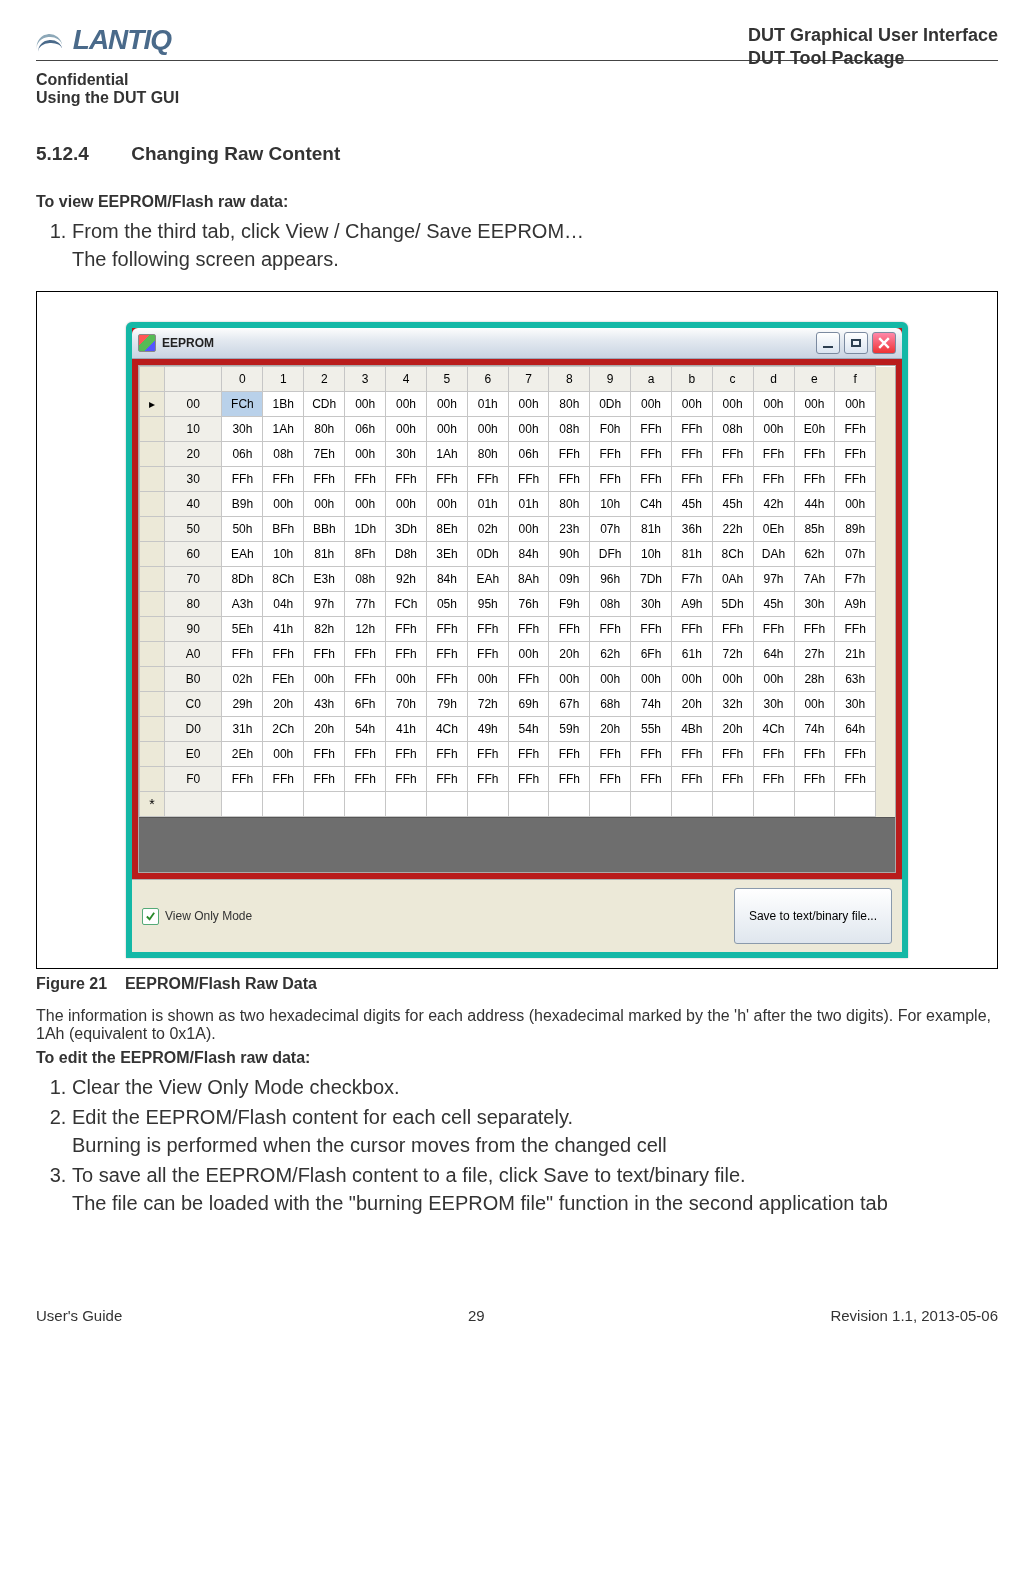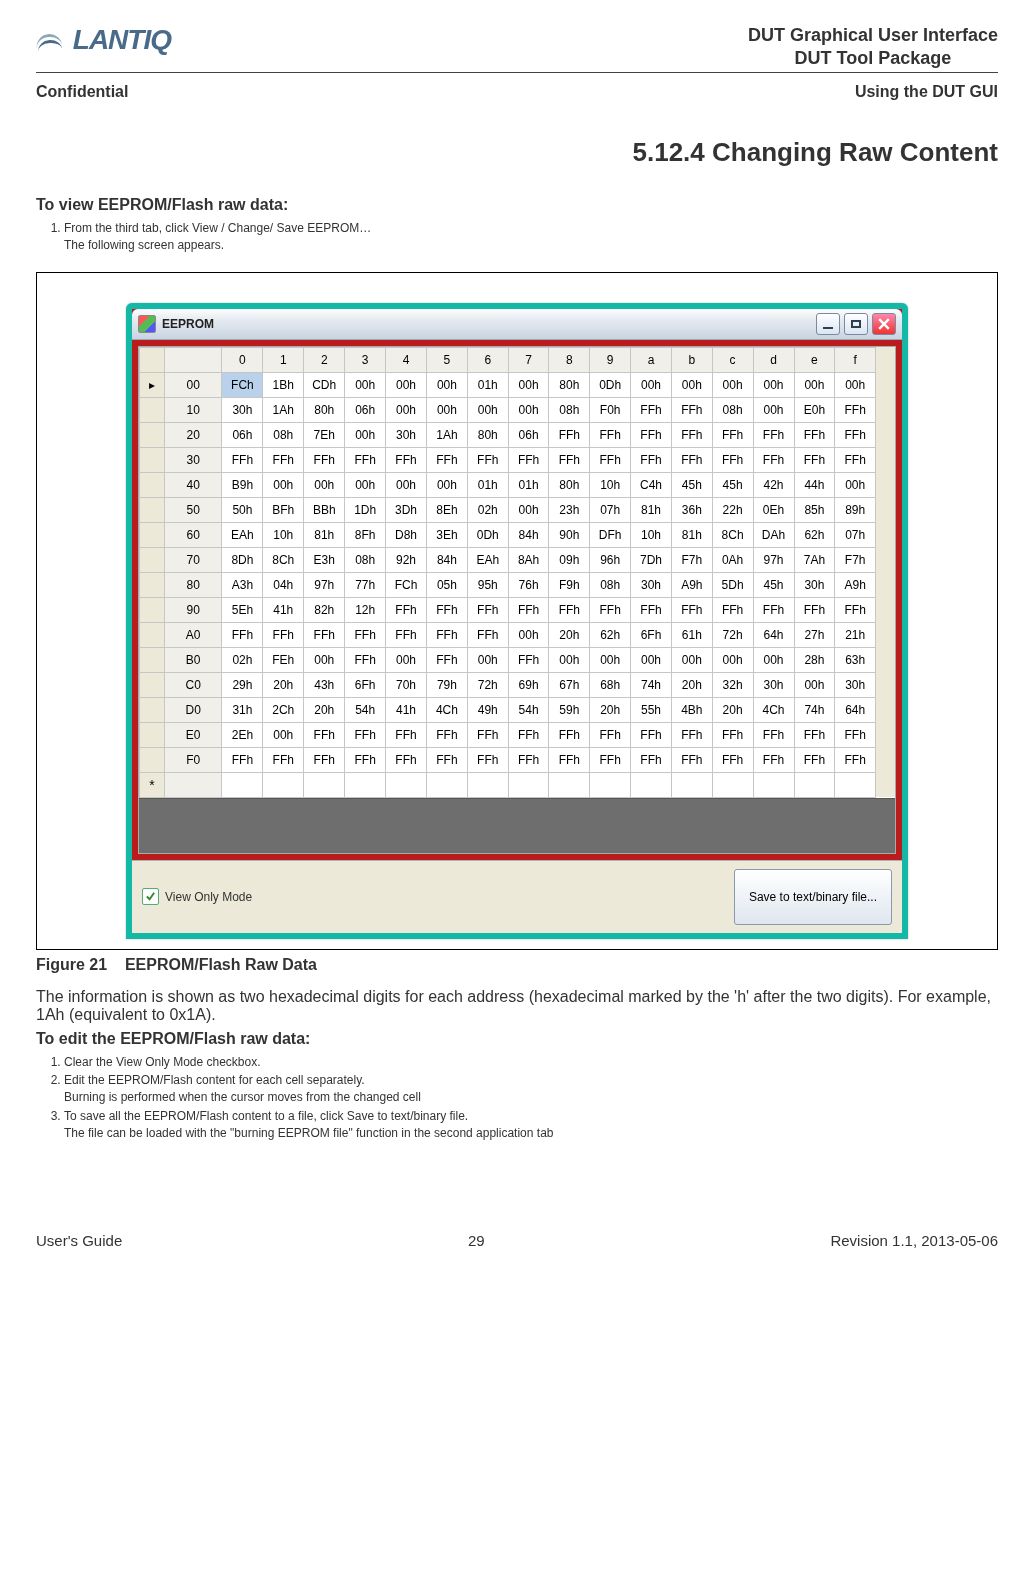--- a/index.html
+++ b/index.html
@@ -3,33 +3,33 @@
 <meta charset="utf-8">
 <style>
   body {
     font-family: Arial, Helvetica, sans-serif;
     font-size: 15px;
     margin: 0;
     padding: 24px 36px;
     background: #fff;
     color: #333;
   }
-  .page-header { position: relative; border-bottom: 1px solid #444; padding-bottom: 16px; }
+  .page-header { position: relative; border-bottom: 1px solid #444; padding-bottom: 4px; }
   .logo { font-size: 28px; font-style: italic; font-weight: bold; color: #4a6a8a; letter-spacing: -1px; display:inline-block;}
   .logo .swish { display:inline-block; width:30px; height:24px; position:relative; vertical-align:middle;}
   .logo .swish::before { content:""; position:absolute; left:0; top:4px; width:26px; height:14px; border-top:3px solid #8da8b8; border-radius:50% 50% 0 0 / 80% 80% 0 0; transform:rotate(-6deg);}
   .logo .swish::after { content:""; position:absolute; left:2px; top:10px; width:24px; height:10px; border-top:3px solid #4a6a8a; border-radius:50% 50% 0 0 / 80% 80% 0 0; transform:rotate(-4deg);}
-  .header-right { position:absolute; right:0; top:0; text-align:center; font-weight:bold; font-size:18px; line-height:1.25;}
-  .subheader { display:flex; justify-content:space-between; margin-top:10px; font-weight:bold; font-size:16px;}
-  .section-heading { font-weight:bold; font-size:26px; margin:36px 0 28px 0;text-align:right;}
+  .header-right { position:absolute; right:0; top:0; text-align:left; font-weight:bold; font-size:18px; line-height:1.25;}
+  .subheader { display:flex; justify-content:space-between; margin-top:10px; font-weight:bold; font-size:16px;flex-direction:column;}
+  .section-heading { font-weight:bold; font-size:19px; margin:36px 0 28px 0;}
   .section-heading .num { display:inline-block; width:90px;}
   .body-text { font-size:16px; margin:6px 0;}
   .bold-text { font-weight:bold;}
   ol.steps { margin:4px 0 0 0; padding-left:28px;}
-  ol.steps li { font-size:12px; margin:2px 0; line-height:1.4;}
+  ol.steps li { font-size:20px; margin:2px 8px; line-height:1.4;}
   .figure-frame { border:1px solid #000; padding:30px 30px 10px 30px; margin-top:18px;}
   .figure-caption { font-weight:bold; font-size:16px; margin:6px 0 14px 0;}
 
   .win { border:6px solid #14b8a6; border-radius:6px 6px 0 0; box-shadow:0 0 2px rgba(0,0,0,.3); width:100%; max-width:770px; margin:0 auto; background:#b91c1c; font-size:12px;}
   .titlebar { background:linear-gradient(180deg,#fdfdfd 0%,#e3e9f0 40%,#c9d4e2 100%); border-bottom:1px solid #9aa8b8; padding:4px 6px; display:flex; align-items:center; border-radius:6px 6px 0 0;}
   .titlebar .sys-icon { width:16px; height:16px; background:linear-gradient(135deg,#f55 0 33%,#5b5 33% 66%,#55f 66%); border:1px solid #888; margin-right:6px; border-radius:2px;}
   .titlebar .title { font-weight:bold; color:#222;}
   .titlebar .spacer { flex:1;}
   .titlebar .wbtn { width:22px; height:20px; border:1px solid #7b8aa0; border-radius:3px; margin-left:4px; background:linear-gradient(#fff,#dbe5f1); display:flex; align-items:center; justify-content:center;}
   .titlebar .wbtn.min::after { content:""; display:block; width:10px; height:2px; background:#2c3e50; position:relative; top:4px;}

